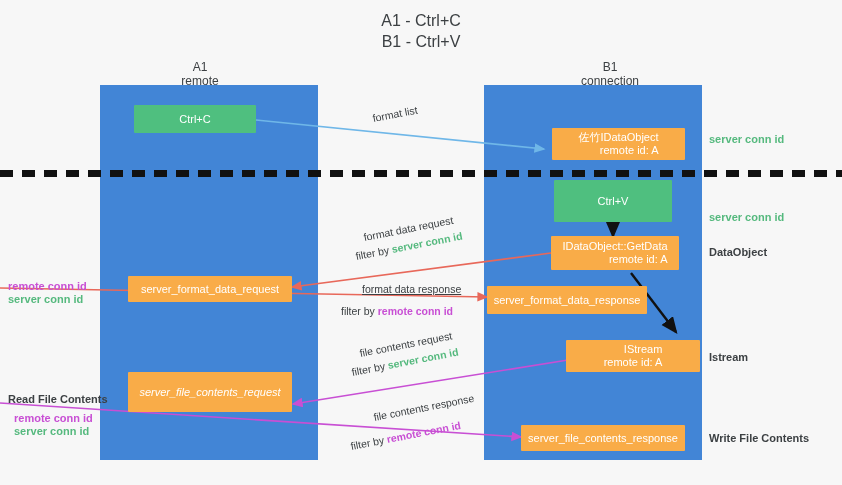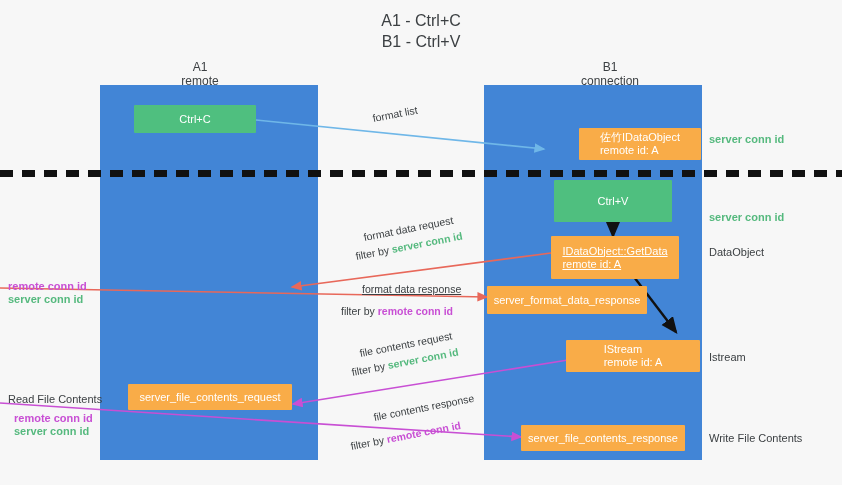--- a/index.html
+++ b/index.html
@@ -26,21 +26,21 @@
     white-space:pre;
   }
 
   
   .lane{background:#4285d6;}
 
   
   .box{
     box-sizing:border-box;
     display:flex;align-items:center;justify-content:center;
-    text-align:left;
+    text-align:right;
     color:#ffffff;font-size:11px;line-height:13px;
     white-space:pre;
     border-radius:1px;
   }
   .box.orange{background:#f9ac48;}
   .box.green{background:#4fbf7f;}
 
   
   #divider{
     left:0;width:842px;top:170px;height:7px;
@@ -54,21 +54,21 @@
     color:#3c4043;
   }
   .elabel .g{color:#55b97e;font-weight:bold;}
   .elabel .m{color:#c84fd4;font-weight:bold;}
   .rot-up{transform:rotate(-11deg);transform-origin:left bottom;}
 
   
   .side{font-size:11px;line-height:14px;white-space:nowrap;}
   .side.green{color:#55b97e;font-weight:bold;}
   .side.magenta{color:#c84fd4;font-weight:bold;}
-  .side.dark{color:#3c4043;}
+  .side.dark{color:#3c4043;font-weight:bold;}
 
   svg.overlay{position:absolute;left:0;top:0;width:842px;height:485px;
               pointer-events:none;overflow:visible;}
 </style>
 </head>
 <body>
 
 <div id="stage">
 
   <div class="abs" id="title">A1 - Ctrl+C
@@ -108,29 +108,30 @@
 
     <line x1="0" y1="288" x2="487" y2="297" stroke="#e8685a" stroke-width="1.6" marker-end="url(#ah-red)"></line>
 
     <line x1="568" y1="360" x2="293" y2="404" stroke="#c84fd4" stroke-width="1.6" marker-end="url(#ah-mag)"></line>
 
     <line x1="0" y1="403" x2="521" y2="437" stroke="#c84fd4" stroke-width="1.6" marker-end="url(#ah-mag)"></line>
   </svg>
 
   <div class="abs box green" style="left:134px;top:105px;width:122px;height:28px;">Ctrl+C</div>
 
+  <div class="abs box orange" style="left:128px;top:276px;width:164px;height:26px;">server_format_data_request</div>
 
-  <div class="abs box orange" style="left:128px;top:384px;width:164px;height:26px;">server_file_contents_request</div>
+  <div class="abs box orange" style="left:128px;top:372px;width:164px;height:40px;font-style:italic;">server_file_contents_request</div>
 
-  <div class="abs box orange" style="left:552px;top:128px;width:122px;height:32px;margin-left:27px;">佐竹IDataObject
+  <div class="abs box orange" style="left:552px;top:128px;width:133px;height:32px;">佐竹IDataObject
 remote id: A</div>
 
   <div class="abs box green" style="left:554px;top:180px;width:118px;height:42px;">Ctrl+V</div>
 
-  <div class="abs box orange" style="left:551px;top:236px;width:128px;height:43px;text-decoration:underline;">IDataObject::GetData
+  <div class="abs box orange" style="left:551px;top:236px;width:128px;height:34px;">IDataObject::GetData
 remote id: A</div>
 
   <div class="abs box orange" style="left:566px;top:340px;width:134px;height:32px;">IStream
 remote id: A</div>
 
   <div class="abs box orange" style="left:487px;top:286px;width:160px;height:28px;">server_format_data_response</div>
 
   <div class="abs box orange" style="left:521px;top:425px;width:164px;height:26px;">server_file_contents_response</div>
 
   <div class="abs" id="divider"></div>

